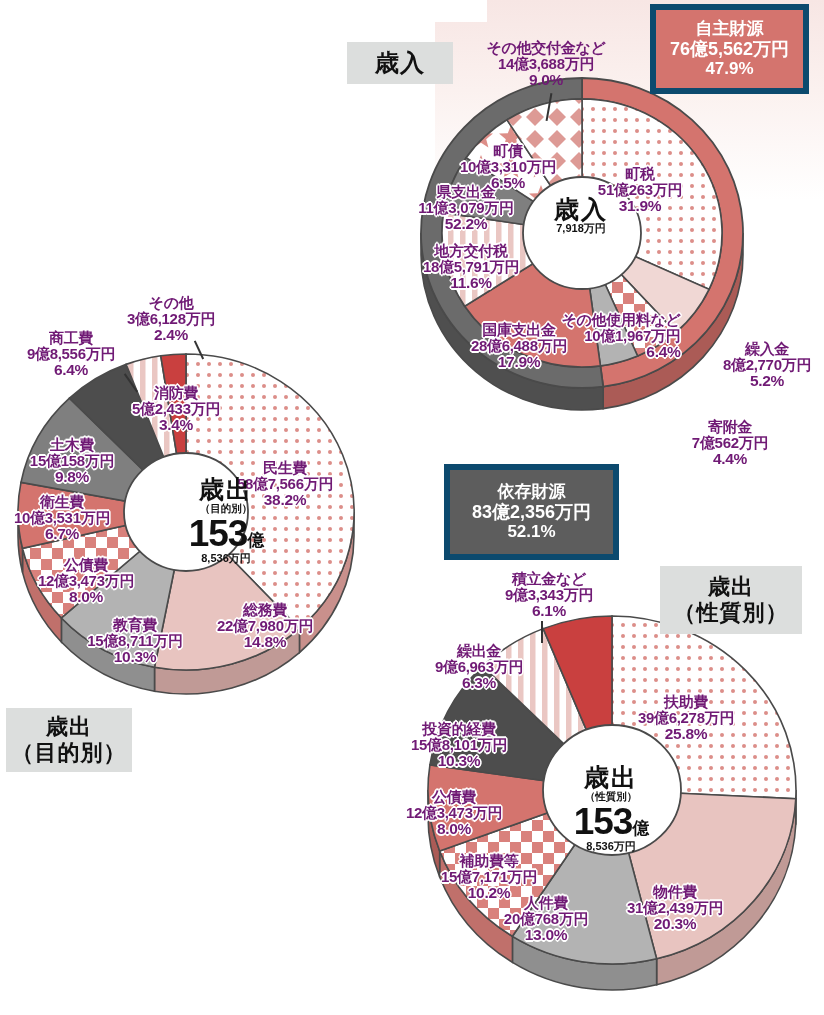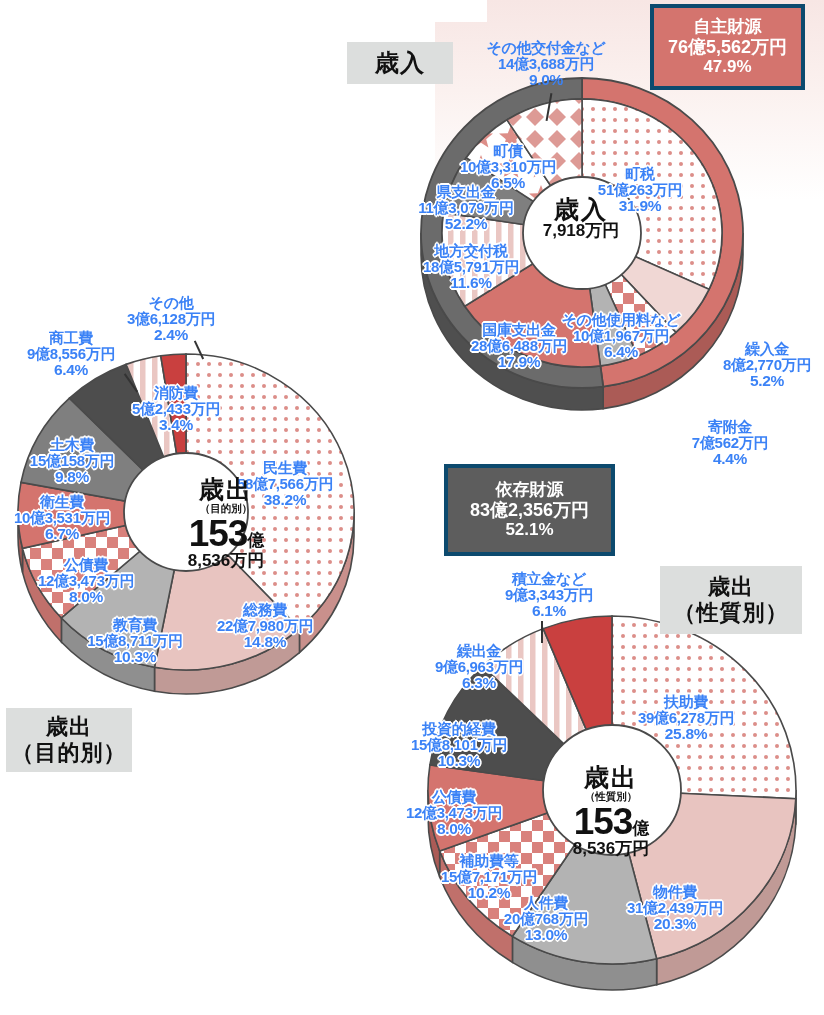--- a/index.html
+++ b/index.html
@@ -14,56 +14,56 @@
     background:linear-gradient(to bottom,#f7e6e4 0%,#fbf1ef 45%,#ffffff 100%);
     z-index:0;
   }
   .bgtint2{
     position:absolute;left:435px;top:0;width:52px;height:22px;background:#ffffff;z-index:1;
   }
   svg.chart{position:absolute;overflow:visible;}
   .sec-label{
     position:absolute;text-align:center;line-height:1.08;z-index:6;
     font-weight:700;letter-spacing:-0.3px;
-    color:#3b82f6;
+    color:#701a75;
     text-shadow:
       1.6px 0 #fff,-1.6px 0 #fff,0 1.6px #fff,0 -1.6px #fff,
       1.1px 1.1px #fff,-1.1px 1.1px #fff,1.1px -1.1px #fff,-1.1px -1.1px #fff;
     white-space:nowrap;
   }
   .sec-label .nm{font-size:15px;display:block;}
   .sec-label .amt{font-size:15px;display:block;}
   .sec-label .pct{font-size:15.5px;display:block;}
   .sec-label.nosh{text-shadow:none;}
 
   .hdr{
     position:absolute;background:#dcdedd;z-index:7;
     display:flex;flex-direction:column;align-items:center;justify-content:center;
     font-weight:700;color:#111;letter-spacing:1px;
   }
   .hdr span{display:block;line-height:1.2;}
 
   .callout{
-    position:absolute;z-index:8;border:4px solid #0c4a6e;
+    position:absolute;z-index:8;border:6px solid #0c4a6e;
     color:#fff;text-align:center;font-weight:700;line-height:1.16;
     display:flex;flex-direction:column;align-items:center;justify-content:center;
   }
   .callout .c1{font-size:17px;}
   .callout .c2{font-size:18px;}
   .callout .c3{font-size:17px;}
 
   .center-lbl{
     position:absolute;z-index:7;text-align:center;white-space:nowrap;
     font-weight:700;color:#111;
   }
   .center-lbl .t1{font-size:25px;letter-spacing:2px;display:block;line-height:1.05;}
   .center-lbl .t1s{font-size:10.5px;display:block;line-height:1.2;letter-spacing:0;}
   .center-lbl .big{font-size:37px;display:block;line-height:1.0;letter-spacing:-1px;}
   .center-lbl .big .unit{font-size:17px;}
-  .center-lbl .t3{font-size:17px;display:block;line-height:1.1;}
+  .center-lbl .t3{font-size:11px;display:block;line-height:1.1;}
   .leader{position:absolute;background:#333;z-index:5;}
 </style>
 </head>
 <body>
 
 <div class="bgtint"></div>
 <div class="bgtint2"></div>
 
 <svg width="0" height="0" style="position:absolute">
 <defs>
@@ -144,21 +144,21 @@
 <div class="center-lbl" style="left:521px;top:196px;width:120px;">
   <span class="t1">歳入</span>
   <span class="t3">7,918万円</span>
 </div>
 
 <div class="sec-label" style="left:640px;top:166px;transform:translateX(-50%);">
   <span class="nm">町税</span>
   <span class="amt">51億263万円</span>
   <span class="pct">31.9%</span>
 </div>
-<div class="sec-label" style="left:621px;top:312px;transform:translateX(-50%);">
+<div class="sec-label" style="left:621px;top:312px;transform:translateX(-50%);text-align:right;">
   <span class="nm">その他使用料など</span>
   <span class="amt">10億1,967万円</span>
   <span class="pct">6.4%</span>
 </div>
 <div class="sec-label nosh" style="left:767px;top:341px;transform:translateX(-50%);">
   <span class="nm">繰入金</span>
   <span class="amt">8億2,770万円</span>
   <span class="pct">5.2%</span>
 </div>
 <div class="sec-label nosh" style="left:730px;top:419px;transform:translateX(-50%);">

